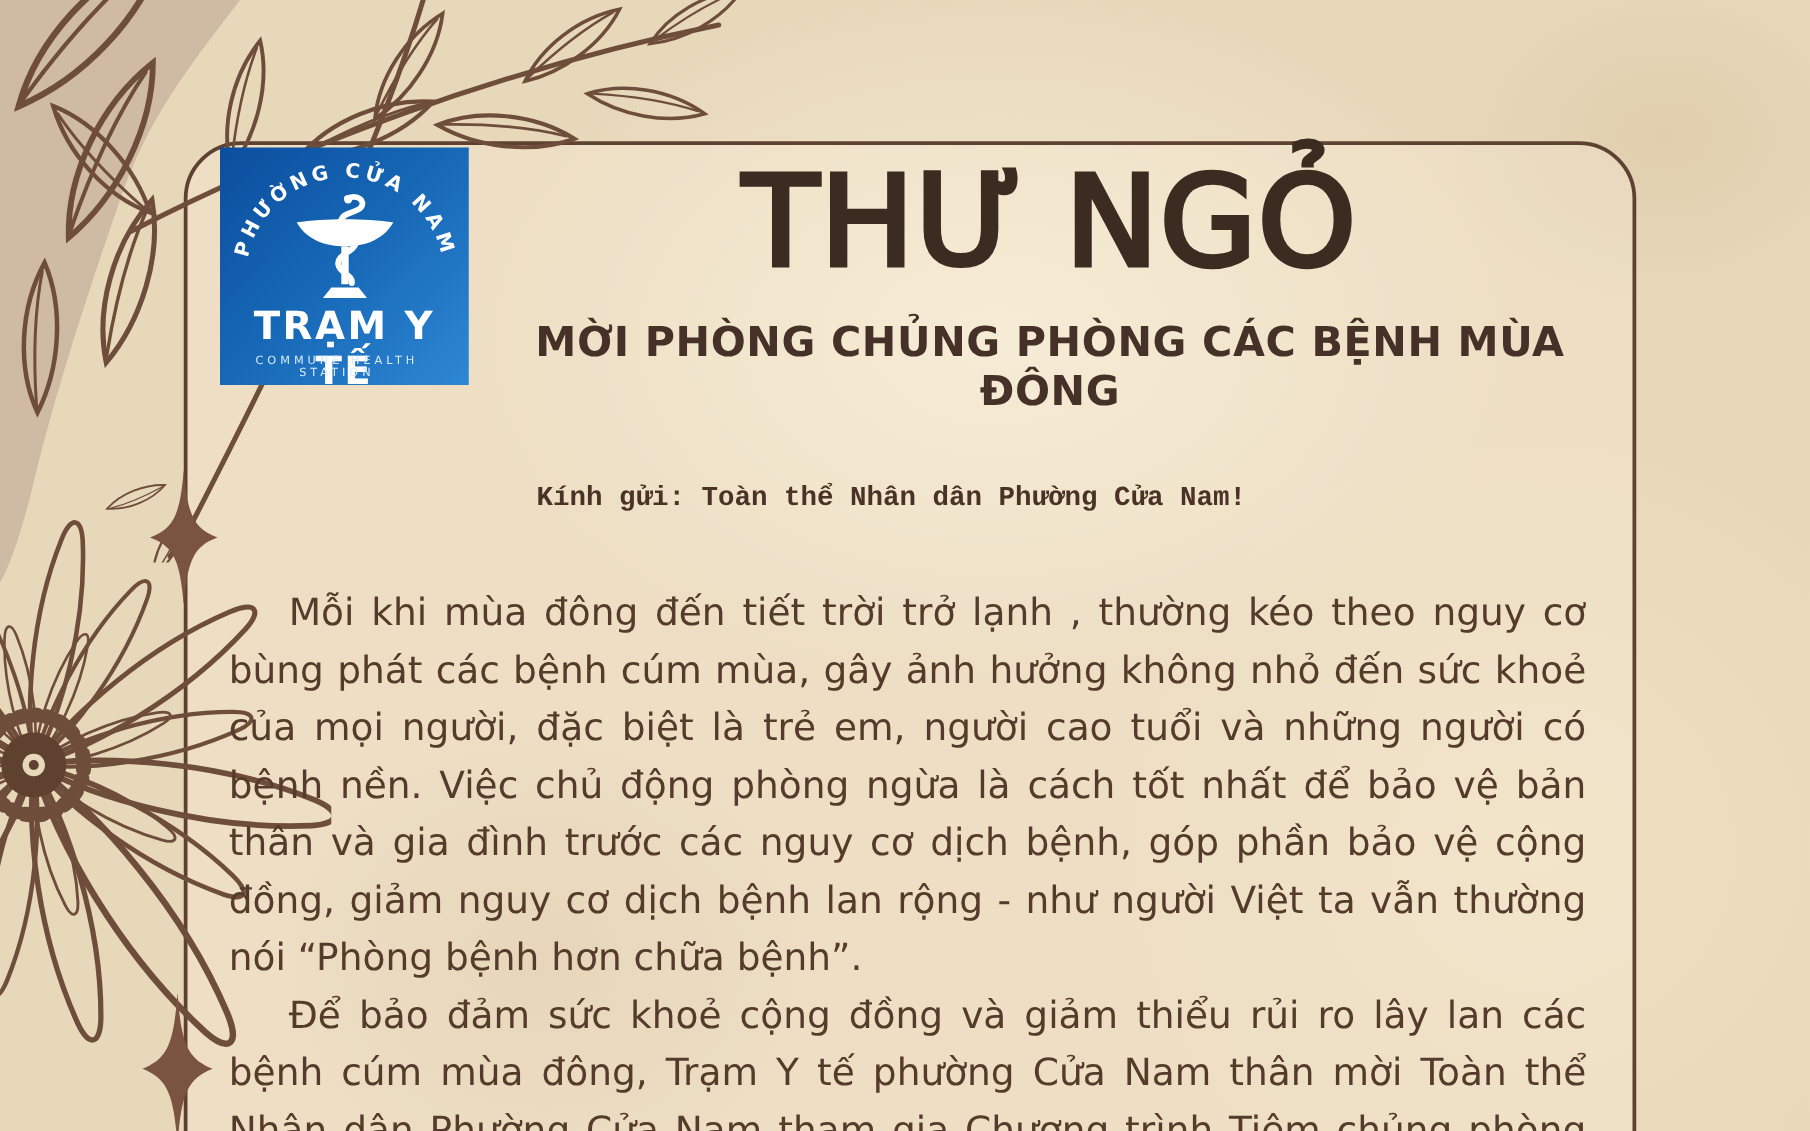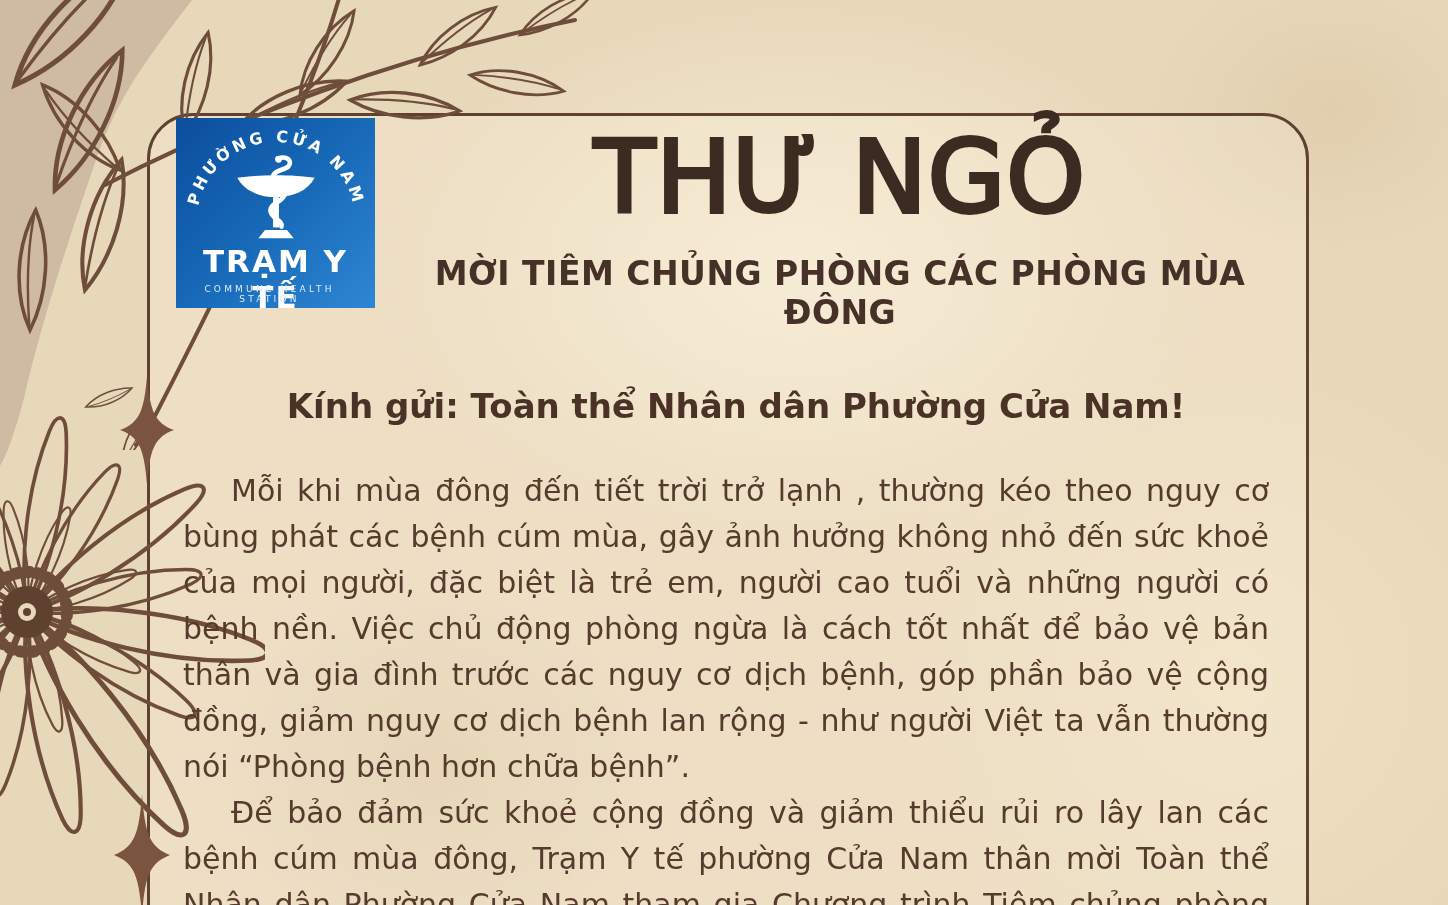--- a/index.html
+++ b/index.html
@@ -41,22 +41,22 @@
     position:absolute;left:380px;top:128px;width:920px;text-align:center;
   }
   .title{
     color:#3c2b21;font-size:100px;font-weight:400;line-height:1.0;
     letter-spacing:1px;-webkit-text-stroke:4px #3c2b21;
   }
   .subtitle{
     margin-top:26px;color:#463128;font-size:33px;font-weight:800;letter-spacing:.5px;
   }
   .greeting{
-    position:absolute;left:158px;top:386px;width:1156px;text-align:center;
-    color:#4a3326;font-size:34px;font-weight:800;
+    position:absolute;left:135px;top:386px;width:1156px;text-align:center;
+    color:#4a3326;font-size:22px;font-weight:800;font-family:Liberation Mono, monospace;
   }
   .body-text{
     position:absolute;left:183px;top:468px;width:1086px;
     color:#553b2c;font-size:30px;line-height:46px;text-align:justify;
   }
   .body-text p{margin:0;text-indent:48px;}
   .sparkle{position:absolute;}
 </style>
 </head>
 <body>
@@ -185,21 +185,21 @@
         <path d="M104,6 C126,-2 140,12 130,24 C120,35 96,32 92,50 C88,68 124,70 121,90 C118,110 84,112 87,132 C90,150 116,152 113,168" fill="none" stroke="#ffffff" stroke-width="11" stroke-linecap="round"></path>
         <circle cx="106" cy="8" r="8" fill="#ffffff"></circle>
       </g>
     </svg>
     <div class="logo-name">TRẠM Y TẾ</div>
     <div class="logo-sub">COMMUNE HEALTH STATION</div>
   </div>
 
   <div class="header">
     <div class="title">THƯ NGỎ</div>
-    <div class="subtitle">MỜI TIÊM CHỦNG PHÒNG CÁC PHÒNG MÙA ĐÔNG</div>
+    <div class="subtitle">MỜI PHÒNG CHỦNG PHÒNG CÁC BỆNH MÙA ĐÔNG</div>
   </div>
 
   <div class="greeting">Kính gửi: Toàn thể Nhân dân Phường Cửa Nam!</div>
 
   <div class="body-text">
     <p>Mỗi khi mùa đông đến tiết trời trở lạnh , thường kéo theo nguy cơ bùng phát các bệnh cúm mùa, gây ảnh hưởng không nhỏ đến sức khoẻ của mọi người, đặc biệt là trẻ em, người cao tuổi và những người có bệnh nền. Việc chủ động phòng ngừa là cách tốt nhất để bảo vệ bản thân và gia đình trước các nguy cơ dịch bệnh, góp phần bảo vệ cộng đồng, giảm nguy cơ dịch bệnh lan rộng - như người Việt ta vẫn thường nói “Phòng bệnh hơn chữa bệnh”.</p>
     <p>Để bảo đảm sức khoẻ cộng đồng và giảm thiểu rủi ro lây lan các bệnh cúm mùa đông, Trạm Y tế phường Cửa Nam thân mời Toàn thể Nhân dân Phường Cửa Nam tham gia Chương trình Tiêm chủng phòng bệnh cúm</p>
   </div>
 
 </div>

